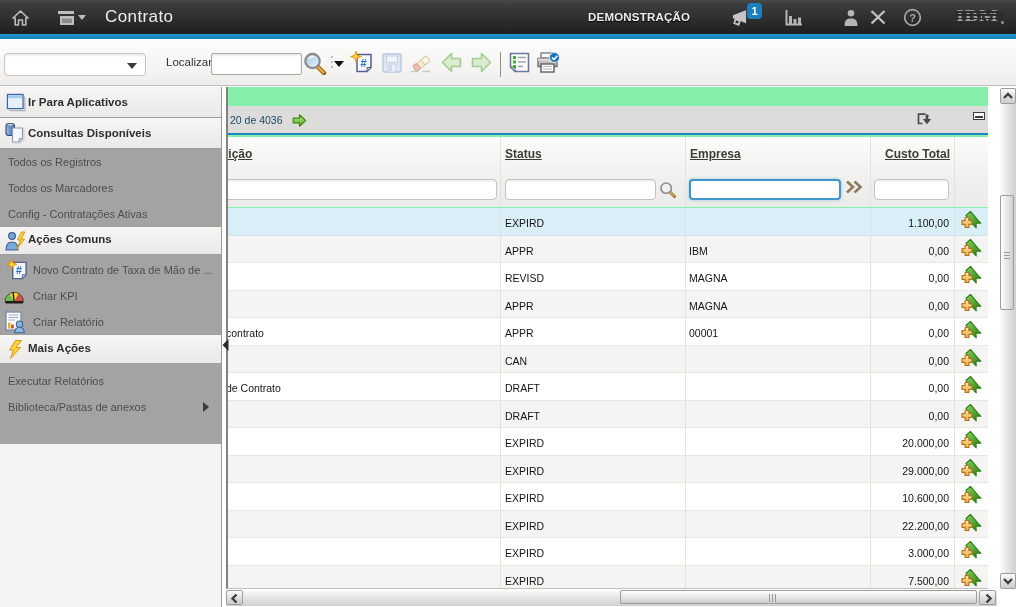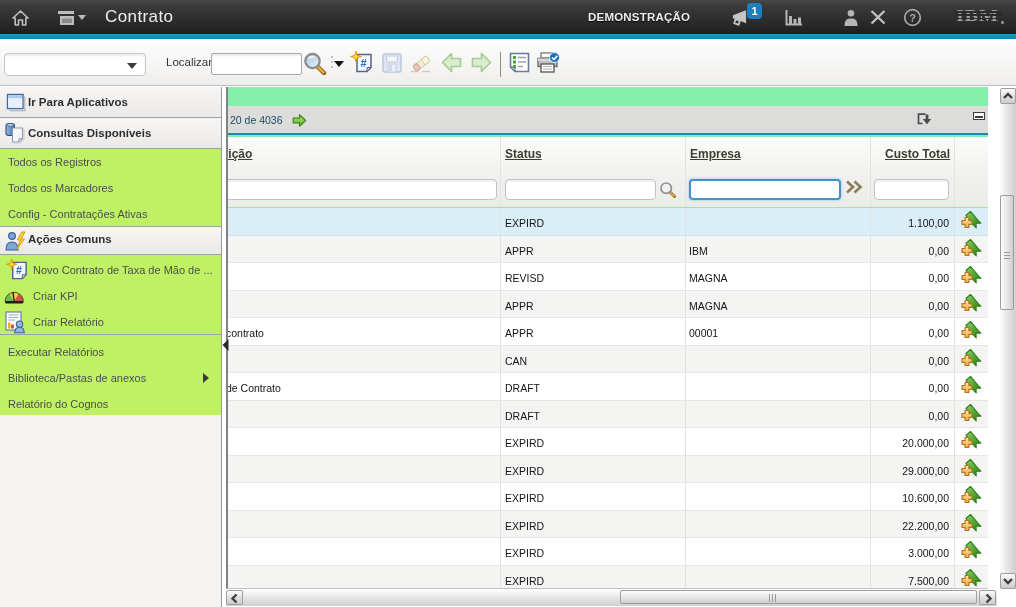--- a/index.html
+++ b/index.html
@@ -21,21 +21,21 @@
  border:1px solid #c6c6c6;border-radius:4px;box-shadow:inset 0 2px 2px rgba(0,0,0,.07);}
 #combo .car{position:absolute;right:8px;top:9px;width:0;height:0;border:5px solid transparent;border-top:6px solid #3c3c3c;}
 #loclbl{position:absolute;left:158px;top:17px;font-size:11.5px;color:#333;padding-left:8px;}
 #locinput{position:absolute;left:211px;top:14px;width:91px;height:22px;background:#fff;border:1px solid #a9a9a9;border-radius:2px;box-shadow:inset 0 2px 2px rgba(0,0,0,.08);}
 .tsep{position:absolute;top:13px;width:1px;height:25px;background:#8f8f85;}
 
 #sidebar{position:absolute;left:0;top:87px;width:222px;height:585px;background:#f4f3f1;
  border-right:1px solid #9a9a9a;z-index:30;}
 .shead{position:relative;height:30px;background:linear-gradient(#f7f6f5,#ebe9e7);border-bottom:1px solid #9f9f9f;}
 .shead .txt{position:absolute;left:28px;top:9px;font-size:11.5px;font-weight:bold;color:#2e2e2e;}
-.sitems{position:relative;background:#bef264;border-bottom:1px solid #9f9f9f;}
+.sitems{position:relative;background:#a3a3a3;border-bottom:1px solid #9f9f9f;}
 .sitem{position:relative;height:26px;font-size:11px;color:#4d4d4d;line-height:26px;white-space:nowrap;overflow:hidden;}
 .sicon{position:absolute;}
 
 #content{position:absolute;left:226px;top:87px;width:762px;height:502px;background:#86efac;
  border-left:2px solid #828282;border-bottom:1px solid #c0c0c0;overflow:hidden;}
 #graybar{position:absolute;left:0;top:19px;width:760px;height:29px;background:#dcdcdb;border-bottom:2px solid #1d87bb;}
 #graybar .cnt{position:absolute;left:2px;top:8px;font-size:10.5px;color:#1c4a66;}
 #thead{position:absolute;left:0;top:50px;width:760px;height:70px;
  background:linear-gradient(#fcfcfb,#f3f2f1 45%,#ebebea);}
 .hlbl{position:absolute;top:10px;font-size:12px;font-weight:bold;color:#3e3d33;text-decoration:underline;white-space:nowrap;}
@@ -231,27 +231,32 @@
 <div class="sitem" style="padding-left:33px">
 <svg class="sicon" style="left:5px;top:2px" width="22" height="23" viewBox="0 0 22 23">
 <rect x="1" y="1" width="15" height="18" fill="#fdfdfe" stroke="#7c8cb0" stroke-width="1.4"></rect>
 <path d="M3.5 4 H13.5 M3.5 6.5 H13.5 M3.5 9 H10" stroke="#9aa7c0" stroke-width="1.2"></path>
 <rect x="3" y="11.5" width="2.5" height="6" fill="#e8b428"></rect>
 <rect x="6.2" y="13.5" width="2.5" height="4" fill="#cc3b33"></rect>
 <circle cx="14.5" cy="13.2" r="3.2" fill="#8fb4e0" stroke="#3c6394" stroke-width="1.1"></circle>
 <path d="M9.8 21.8 C9.8 17.4 11.6 16.3 14.5 16.3 C17.4 16.3 19.2 17.4 19.2 21.8 Z" fill="#8fb4e0" stroke="#3c6394" stroke-width="1.1"></path>
 </svg>Criar Relatório</div>
 </div>
+<div class="shead" style="height:29px">
+<svg class="sicon" style="left:7px;top:5px" width="16" height="19" viewBox="0 0 16 19">
+<path d="M8.5 0.5 L2.5 10 H6.5 L3.5 18.5 L13.5 7.5 H9 L14.5 0.5 Z" fill="#ffd23e" stroke="#d99b15" stroke-width="1"></path>
+</svg>
+<div class="txt" style="top:7px">Mais Ações</div>
+    </div>
 <div class="sitems" style="height:80px;padding-top:4px;border-bottom:none">
 <div class="sitem" style="padding-left:8px">Executar Relatórios</div>
 <div class="sitem" style="padding-left:8px">Biblioteca/Pastas de anexos
 <svg class="sicon" style="right:12px;top:8px" width="7" height="10" viewBox="0 0 7 10">
           <path d="M1 0 L7 5 L1 10 Z" fill="#3a3a3a"></path>
         </svg></div>
-<div class="sitem" style="padding-left:8px">Relatório do Cognos</div>
 </div>
 </div>
 <svg class="abs" style="left:222px;top:338px;z-index:31" width="7" height="14" viewBox="0 0 7 14">
     <path d="M6.5 1 L0.5 7 L6.5 13 Z" fill="#2a2a2a"></path>
   </svg>
 <svg width="0" height="0" style="position:absolute">
     <defs>
 <linearGradient id="bkgrad" x1="0" y1="0" x2="1" y2="1">
         <stop offset="0" stop-color="#8ed06a"></stop>
         <stop offset=".55" stop-color="#4ca52e"></stop>

